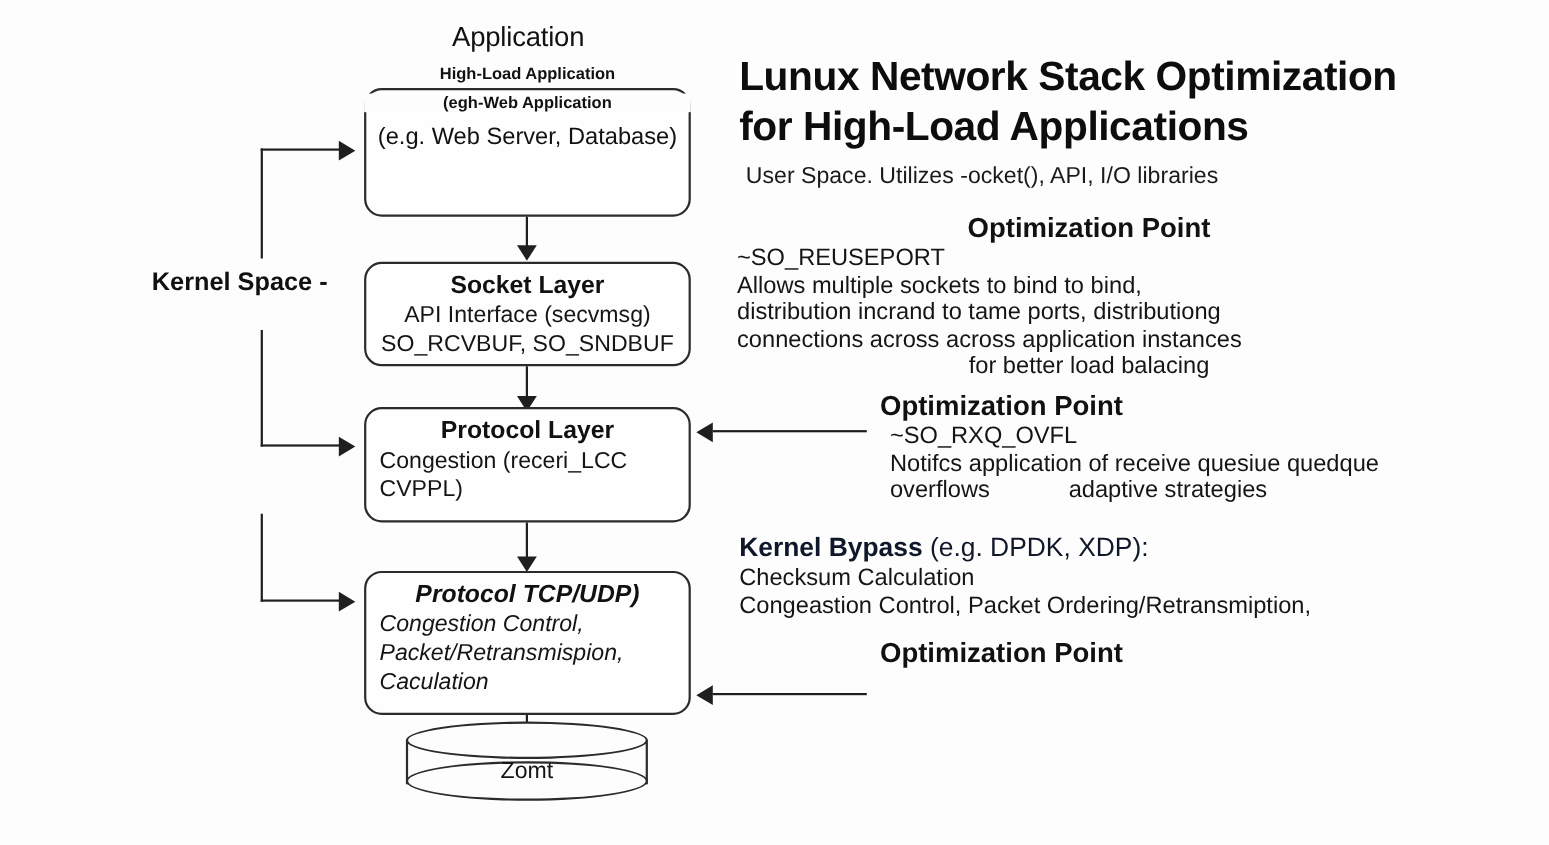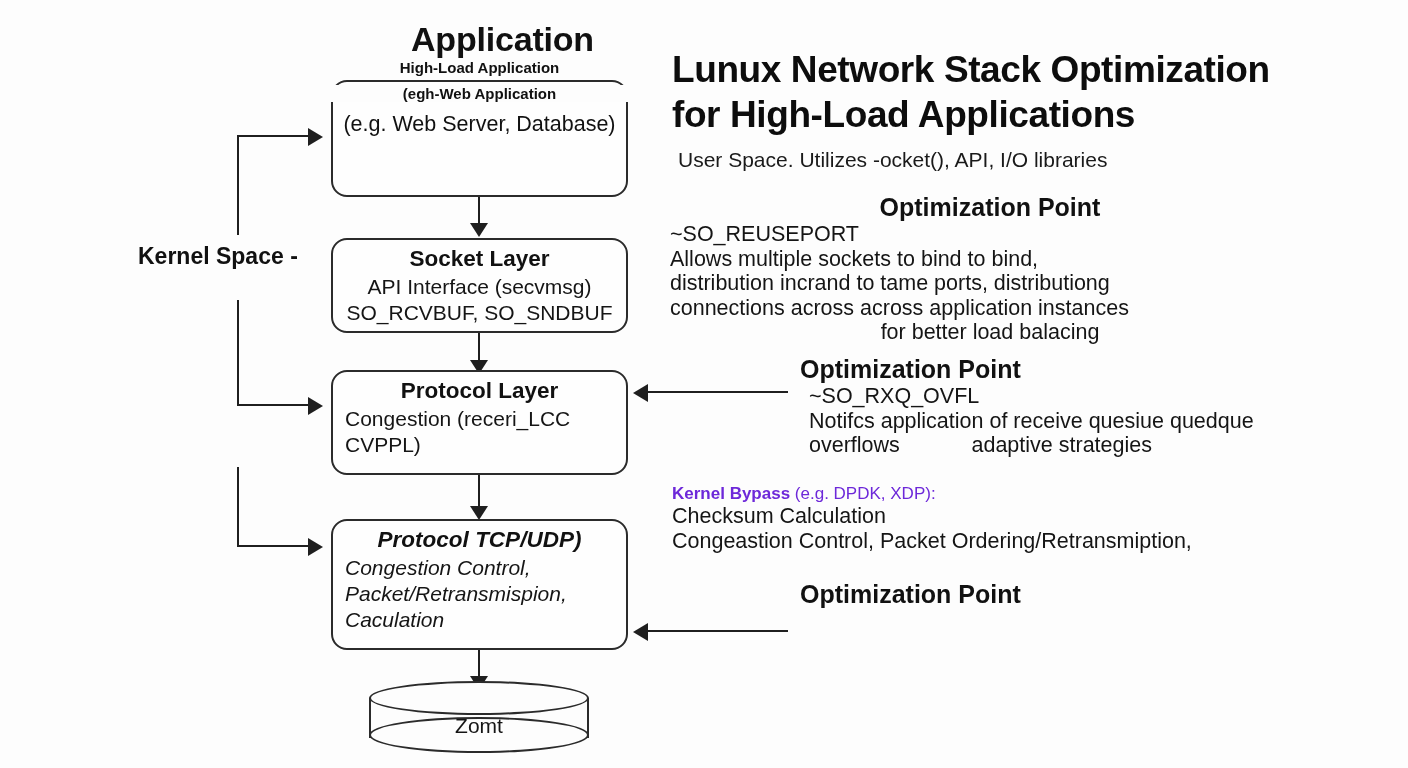--- a/index.html
+++ b/index.html
@@ -16,22 +16,22 @@
     position: relative;
     width: 1408px;
     height: 768px;
     background: #fdfdfd;
     overflow: hidden;
   }
   .abs { position: absolute; }
 
   
   .section-label {
-    font-weight: bold;
-    font-size: 34px;
+    font-weight: normal;
+    font-size: 25px;
     letter-spacing: -0.2px;
     color: #111;
     white-space: nowrap;
   }
   .kernel-space-label {
     font-weight: bold;
     font-size: 23px;
     color: #111;
     white-space: nowrap;
   }
@@ -141,22 +141,22 @@
     white-space: nowrap;
   }
   .opt-heading.left { text-align: left; }
   .opt-body {
     font-size: 21.5px;
     line-height: 1.14;
     color: #151515;
   }
   .opt-body .ctr { text-align: center; }
   .bypass-heading {
-    font-size: 17px;
-    color: #6d28d9;
+    font-size: 24px;
+    color: #0f172a;
     line-height: 1.2;
   }
   .bypass-heading b { font-weight: bold; }
   .bypass-body {
     font-size: 21.5px;
     line-height: 1.15;
     color: #151515;
   }
   .nowrap { white-space: nowrap; }
 </style>
@@ -200,21 +200,21 @@
       <b>Protocol</b><span> TCP/UDP)</span>
     </div>
     <div class="sub sub-left">Congestion Control,</div>
     <div class="sub sub-left">Packet/Retransmispion,</div>
     <div class="sub sub-left">Caculation</div>
   </div>
 
   <div class="abs vline" style="left:478px; top:650px; height:30px;"></div>
   <div class="abs arrow-down" style="left:470px; top:676px;"></div>
 
-  <div class="abs" style="left:369px; top:681px; width:220px; height:70px;">
+  <div class="abs" style="left:369px; top:656px; width:220px; height:70px;">
     <div class="abs cyl-body" style="left:0px; top:17px; width:220px; height:40px;"></div>
     <div class="abs cyl-ellipse" style="left:0px; top:36px; width:220px; height:36px;"></div>
     <div class="abs cyl-ellipse" style="left:0px; top:0px; width:220px; height:34px;"></div>
     <div class="abs cyl-label" style="left:0px; top:33px;">Zomt</div>
   </div>
 
   <div class="abs vline" style="left:237px; top:135px; height:100px;"></div>
   <div class="abs hline" style="left:237px; top:135px; width:73px;"></div>
   <div class="abs arrow-right" style="left:308px; top:128px;"></div>
 

